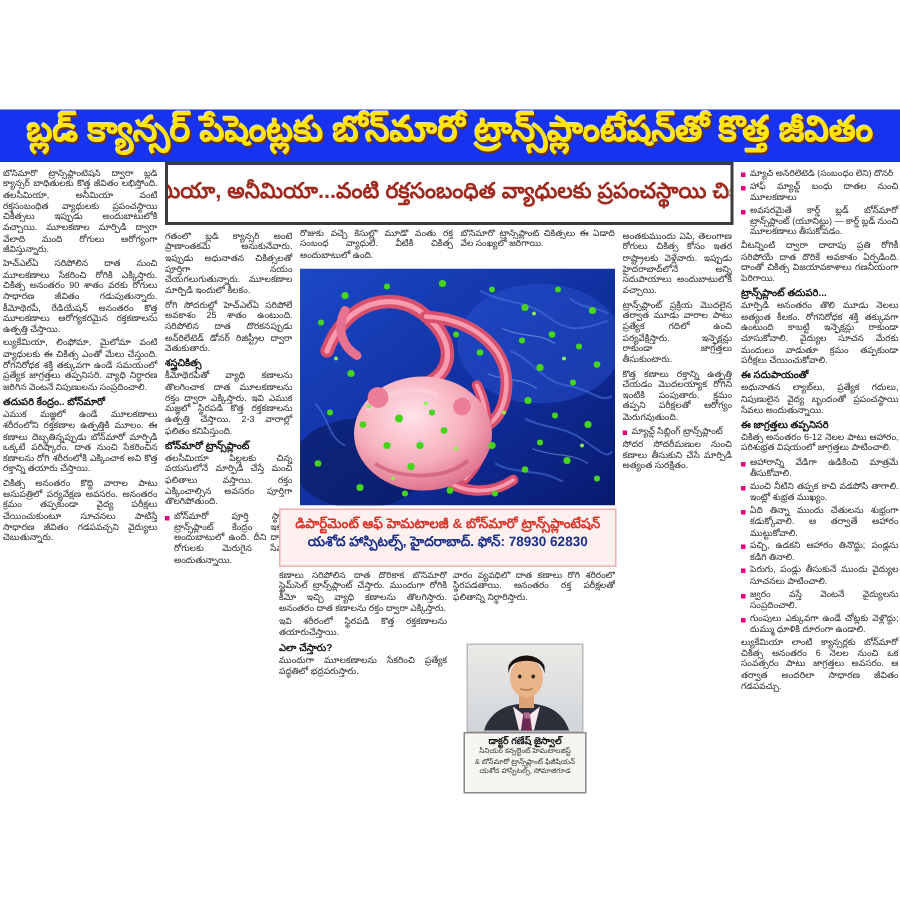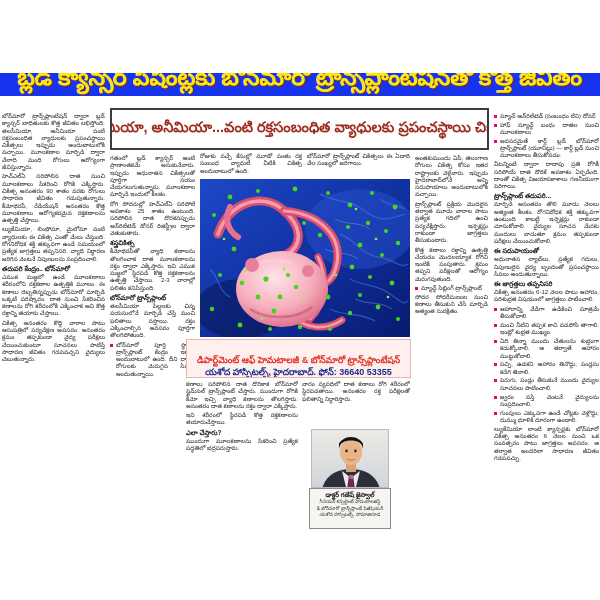--- a/index.html
+++ b/index.html
@@ -1,22 +1,22 @@
 <!DOCTYPE html>
 <html><head>
 <meta charset="utf-8">
 <style>
   html,body{margin:0;padding:0;}
   body{width:600px;height:600px;position:relative;background:#ffffff;
        font-family:"Liberation Sans","DejaVu Sans",sans-serif;overflow:hidden;}
   .abs{position:absolute;box-sizing:border-box;}
 
   
-  .banner{left:0;top:73px;width:600px;height:23px;background:#1733f0;
-          display:flex;align-items:flex-end;justify-content:center;overflow:hidden;}
+  .banner{left:0;top:73px;width:600px;height:35px;background:#1733f0;
+          display:flex;align-items:flex-start;justify-content:center;overflow:hidden;}
   .banner .txt{color:#ffe60a;font-weight:bold;font-size:23px;white-space:nowrap;
                text-shadow:1px 1px 0 #7a2f00, -0.5px -0.5px 0 #cfe0ff;}
 
   
   .strap{left:110px;top:108px;width:379px;height:42px;border:2px solid #3c3c3c;background:#ffffff;
          display:flex;align-items:center;justify-content:center;overflow:hidden;}
   .strap .txt{color:#9e2b20;font-weight:bold;font-size:14.5px;white-space:nowrap;}
 
   
   .col{overflow:hidden;color:#2b2b2b;text-align:justify;}
@@ -24,21 +24,21 @@
   .col .subhead{font-size:6.6px;line-height:8px;font-weight:bold;color:#111;margin:1px 0;}
   .col .bullet{font-size:6px;line-height:7.3px;margin:0 0 1.5px 0;position:relative;padding-left:6px;}
   .col .bullet .sq{position:absolute;left:0;top:2px;width:3px;height:3px;background:#e6007e;display:inline-block;}
 
   
   .micro{left:200px;top:179px;width:210px;height:158px;}
   .micro svg{display:block;}
 
   
   .capbox{left:186px;top:339px;width:225px;height:39px;background:#fdf0ef;border:1px solid #f0b0ac;
-          text-align:center;overflow:hidden;padding-top:14px;}
+          text-align:center;overflow:hidden;padding-top:3px;}
   .capbox .l1{color:#e03026;font-weight:bold;font-size:9px;line-height:12px;white-space:nowrap;}
   .capbox .l2{color:#2343b5;font-weight:bold;font-size:7.5px;line-height:11px;white-space:nowrap;}
   .capbox .l3{color:#1a2f86;font-weight:bold;font-size:9px;line-height:13px;white-space:nowrap;}
 
   
   .docphoto{left:311px;top:429px;width:78px;height:59px;border:1px solid #b9b9b9;overflow:hidden;}
   .doccap{left:309px;top:488px;width:82px;height:41px;border:1px solid #8a8a8a;background:#f7f5f1;
           text-align:center;overflow:hidden;padding-top:2px;}
   .doccap .n{font-size:6.3px;line-height:8px;font-weight:bold;color:#101010;white-space:nowrap;}
   .doccap .t{font-size:4.8px;line-height:6.6px;color:#333;white-space:nowrap;}
@@ -213,21 +213,21 @@
         <circle cx="136" cy="96" r="1.3"></circle>
       <circle cx="24" cy="60" r="1.3"></circle>
         <circle cx="62" cy="140" r="1.3"></circle>
         <circle cx="188" cy="118" r="1.3"></circle>
     </g>
   </svg>
 </div>
 
 <div class="abs capbox">
   <div class="l1">డిపార్ట్‌మెంట్ ఆఫ్ హెమటాలజీ &amp; బోన్‌మారో ట్రాన్స్‌ప్లాంటేషన్</div>
-  <div class="l3">యశోద హాస్పిటల్స్, హైదరాబాద్. ఫోన్: 36640 53355</div>
+  <div class="l3">యశోద హాస్పిటల్స్, హైదరాబాద్. ఫోన్: 78930 62830</div>
 </div>
 
 <div class="abs docphoto">
   <svg width="78" height="59" viewBox="0 0 78 59">
     <defs>
       <linearGradient id="bgD" x1="0" y1="0" x2="0" y2="1">
         <stop offset="0" stop-color="#eceae6"></stop>
           <stop offset="1" stop-color="#cfd4da"></stop>
       </linearGradient>
     </defs>

